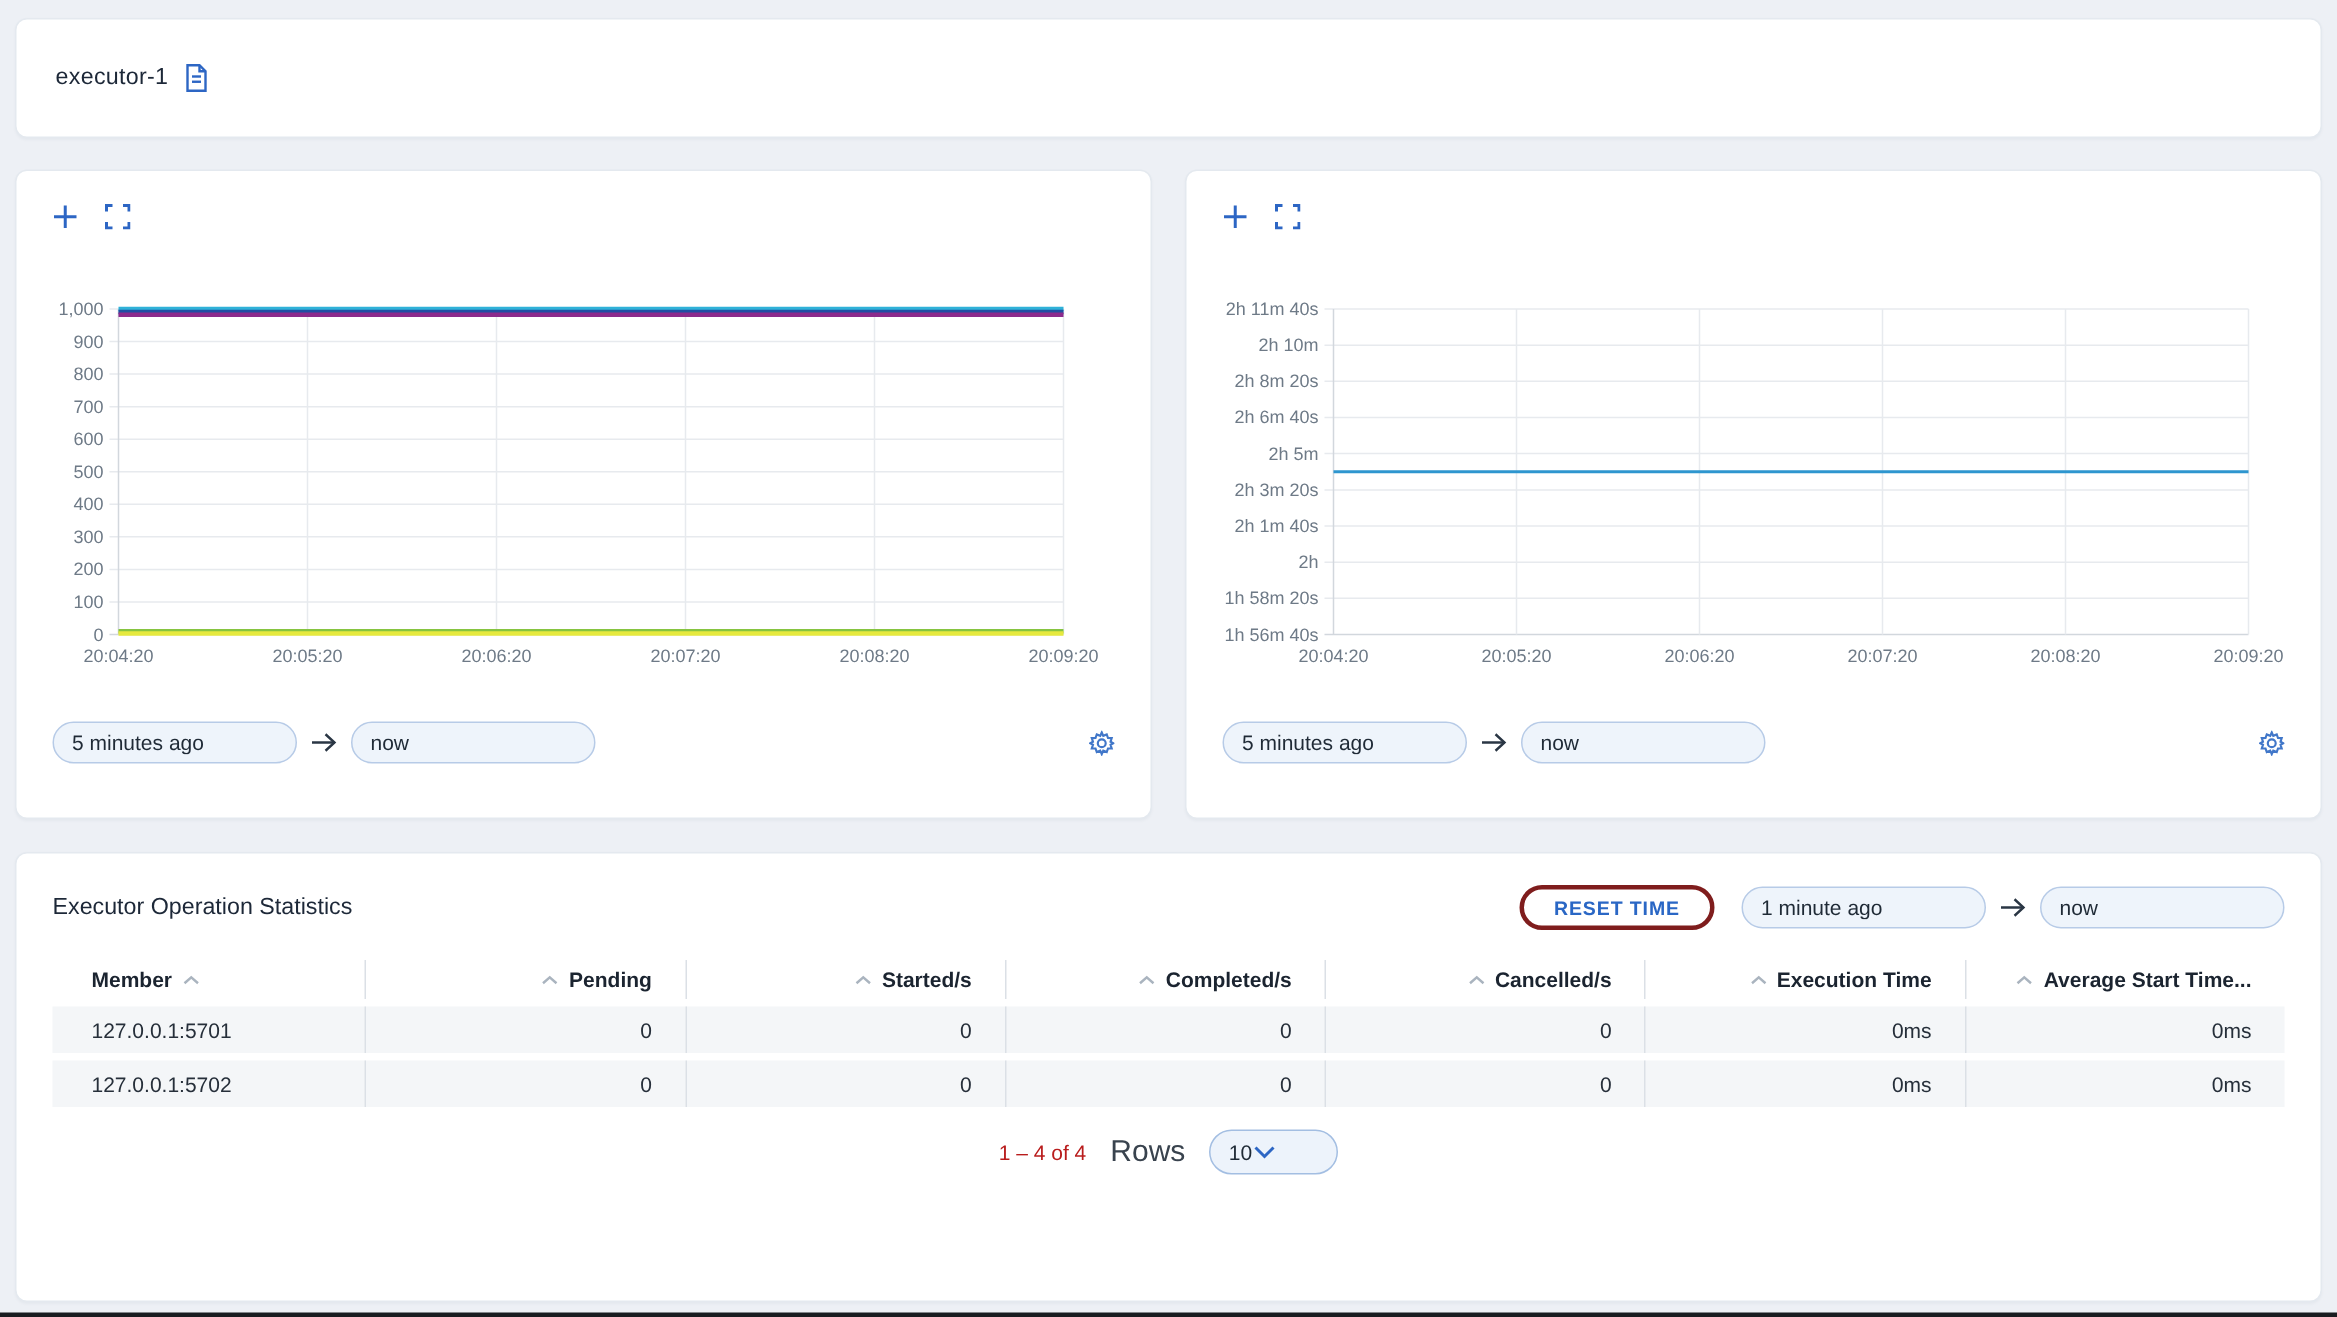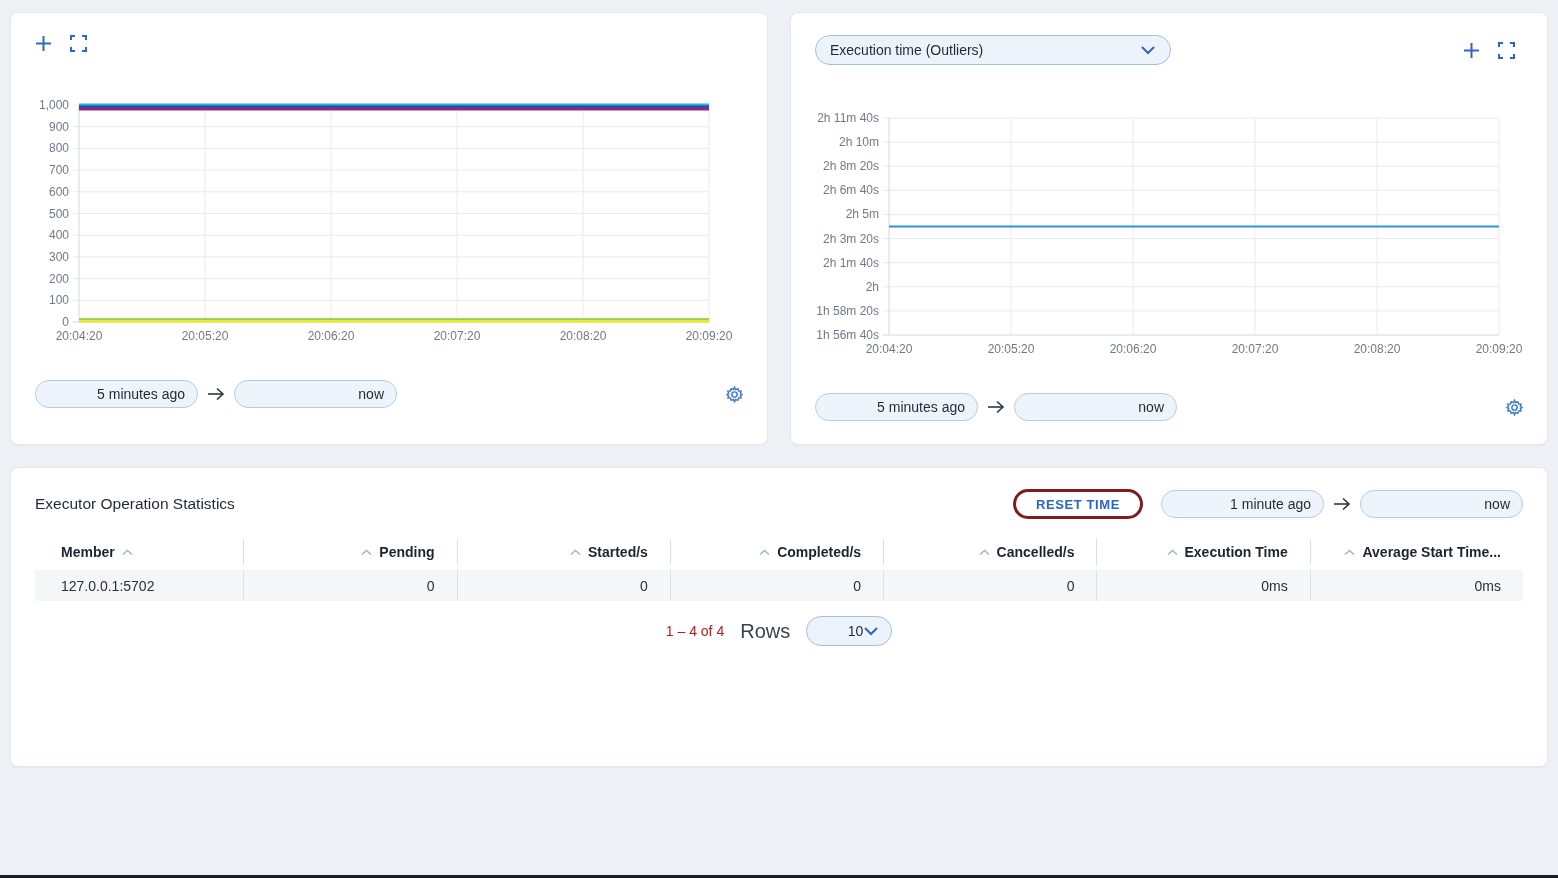--- a/index.html
+++ b/index.html
@@ -43,21 +43,20 @@
   .icon-btn { background:none; border:none; cursor:pointer; display:flex; align-items:center; }
   .chart { margin-top:38px; height:258px; width:100%; }
   .chart svg text.tick { font-size:12px; fill:#6e7a87; font-family:inherit; }
   .panel-bottom { margin-top:32px; display:flex; justify-content:space-between; align-items:center; }
   .time-inputs { display:flex; align-items:center; gap:9px; }
   .time-input {
     width:163px; height:28px; border-radius:14px;
     background:#eef4fb; border:1px solid #b7cbe7;
     padding:0 12px; font-size:14px; color:#1f2a36; font-family:inherit;
     outline:none;
-    text-align:right;
   }
   
   .stats-panel { height:300px; padding:20px 24px; position:relative; }
   .stats-header { display:flex; justify-content:space-between; align-items:center; height:32px; }
   .stats-title { font-size:15.5px; color:#1d2838; }
   .stats-controls { display:flex; align-items:center; gap:18px; }
   .reset-btn {
     height:30px; padding:0 20px;
     background:#fff; border:3px solid #7f1d1d; border-radius:15px;
     color:#2a67c5; font-size:13px; font-weight:600; letter-spacing:.6px;
@@ -80,28 +79,39 @@
     border-left:1px solid #dbe0e6; padding:0 22px 0 26px;
   }
   .stats-table td:first-child { border-left:none; }
   .stats-table td.align-right { text-align:right; }
   .pagination {
     margin-top:10px;
     display:flex; justify-content:center; align-items:center; gap:16px;
   }
   .pagination .range { font-size:14px; color:#b91c1c; }
   .pagination .rows-label { font-size:20px; color:#39434e; }
-  .rows-select { width:86px; height:30px; padding:0 12px; justify-content:flex-end; cursor:pointer; }
+  .rows-select { width:86px; height:30px; padding:0 12px; justify-content:flex-start; cursor:pointer; }
   .bottom-strip { position:fixed; left:0; bottom:0; width:100%; height:3px; background:#191c20; }
 </style>
 </head>
 <body>
 
 <div class="page">
 
+  <div class="card title-card">
+    <span class="page-title">executor-1</span>
+    <span class="icon-btn">
+      <svg width="18" height="20" viewBox="0 0 18 20" fill="none" stroke="#2d66c4" stroke-width="1.6">
+        <path d="M3 1.5 H11 L15 5.5 V18.5 H3 Z"></path>
+        <path d="M11 1.5 V5.5 H15"></path>
+        <line x1="6" y1="9" x2="12" y2="9"></line>
+        <line x1="6" y1="12.5" x2="12" y2="12.5"></line>
+      </svg>
+    </span>
+  </div>
 
   <div class="charts-row">
 
     <section class="card chart-panel">
       <div class="panel-top">
         <div class="panel-actions">
           <button class="icon-btn">
             <svg width="17" height="17" viewBox="0 0 17 17" stroke="#2d66c4" stroke-width="2">
                 <line x1="8.5" y1="1" x2="8.5" y2="16"></line>
                 <line x1="1" y1="8.5" x2="16" y2="8.5"></line>
@@ -171,26 +181,20 @@
           <svg width="17" height="17" viewBox="0 0 20 20" fill="none" stroke="#4177c9" stroke-width="1.7">
             <circle cx="10" cy="10" r="3.1"></circle>
             <path d="M10 1.5 L11.2 4.2 L13.9 3.1 L14.9 5.9 L17.8 6 L16.9 8.8 L19 10 L16.9 11.2 L17.8 14 L14.9 14.1 L13.9 16.9 L11.2 15.8 L10 18.5 L8.8 15.8 L6.1 16.9 L5.1 14.1 L2.2 14 L3.1 11.2 L1 10 L3.1 8.8 L2.2 6 L5.1 5.9 L6.1 3.1 L8.8 4.2 Z"></path>
           </svg>
         </button>
       </div>
     </section>
 
     <section class="card chart-panel">
       <div class="panel-top">
-        <button class="pill metric-select">
-          <span>Execution time (Outliers)</span>
-          <svg width="16" height="10" viewBox="0 0 16 10" fill="none" stroke="#2d66c4" stroke-width="2">
-              <polyline points="2,2 8,8 14,2"></polyline>
-            </svg>
-        </button>
         <div class="panel-actions">
           <button class="icon-btn">
             <svg width="17" height="17" viewBox="0 0 17 17" stroke="#2d66c4" stroke-width="2">
                 <line x1="8.5" y1="1" x2="8.5" y2="16"></line>
                 <line x1="1" y1="8.5" x2="16" y2="8.5"></line>
               </svg>
           </button>
           <button class="icon-btn">
             <svg width="17" height="17" viewBox="0 0 17 17" fill="none" stroke="#2d66c4" stroke-width="2">
                 <path d="M1 5 V1 H5"></path>
@@ -330,20 +334,29 @@
                 <svg width="11" height="7" viewBox="0 0 11 7" fill="none" stroke="#aab4bf" stroke-width="1.6">
                   <polyline points="1,5.5 5.5,1.5 10,5.5"></polyline>
                 </svg>
                 <span>Average Start Time...</span>
               </span>
             </th>
           </tr>
         </thead>
       <tbody>
           <tr>
+            <td class="align-left">127.0.0.1:5701</td>
+            <td class="align-right">0</td>
+            <td class="align-right">0</td>
+            <td class="align-right">0</td>
+            <td class="align-right">0</td>
+            <td class="align-right">0ms</td>
+            <td class="align-right">0ms</td>
+          </tr>
+          <tr>
             <td class="align-left">127.0.0.1:5702</td>
             <td class="align-right">0</td>
             <td class="align-right">0</td>
             <td class="align-right">0</td>
             <td class="align-right">0</td>
             <td class="align-right">0ms</td>
             <td class="align-right">0ms</td>
           </tr>
         </tbody>
     </table>

